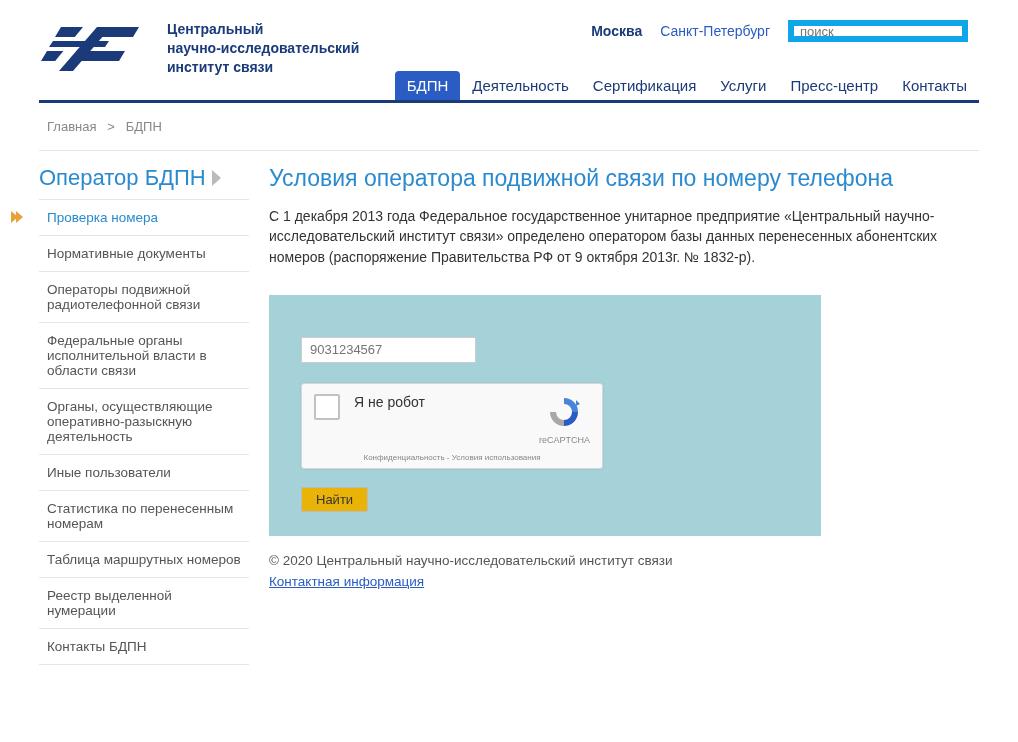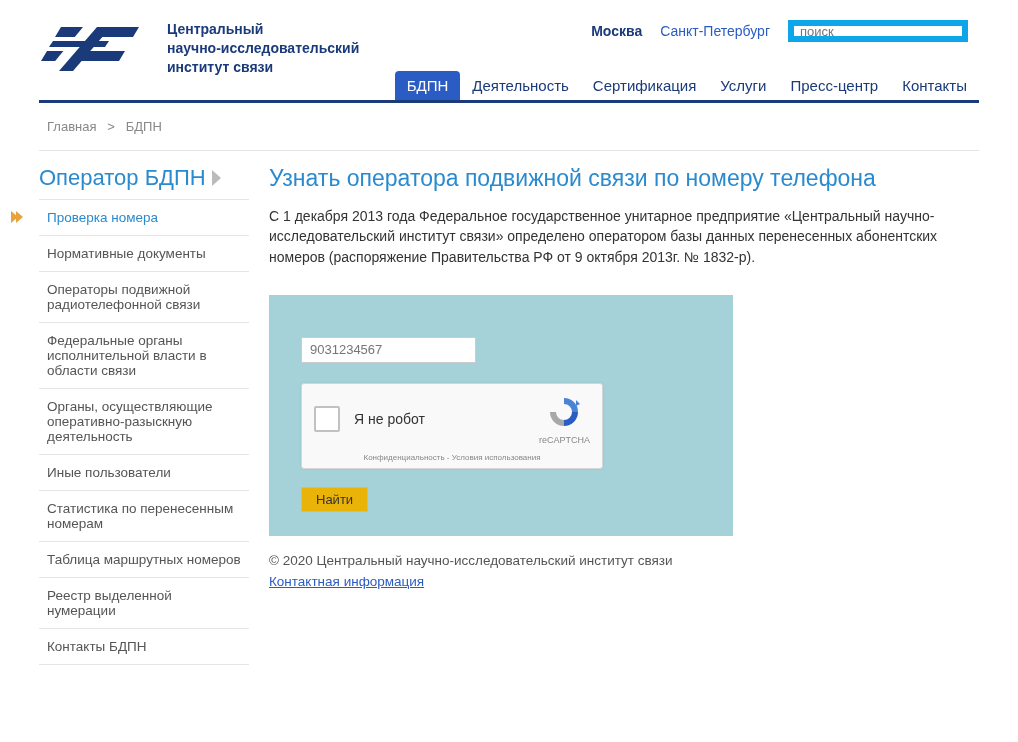--- a/index.html
+++ b/index.html
@@ -144,41 +144,41 @@
   .page-title {
     color:#2a8acf;
     font-size:23px;
     font-weight:400;
     margin:14px 0 12px;
   }
   .intro { line-height:1.45; color:#333; margin-bottom:28px; }
   .form-box {
     background:#a4d2d8;
     padding:42px 32px 24px;
-    width: 464px;
+    width: 552px;
   }
   .phone-input {
     width:175px;
     height:26px;
     border:1px solid #ccc;
     padding:0 8px;
     font-size:13px;
     color:#888;
     background:#fff;
   }
   .captcha-widget {
     margin-top:20px;
     width:302px;
     background:#f9f9f9;
     border:1px solid #d6d6d6;
     border-radius:3px;
     box-shadow:0 0 3px rgba(0,0,0,0.06);
     padding:10px 12px 6px;
   }
-  .captcha-row { display:flex; align-items:center; }
+  .captcha-row { display:flex; align-items:flex-start; }
   .captcha-box {
     width:26px;height:26px;
     border:2px solid #c1c1c1;
     border-radius:2px;
     background:#fff;
   }
   .captcha-label {
     margin-left:14px;
     font-size:14px;
     color:#333;
@@ -279,21 +279,21 @@
         <li><span>Органы, осуществляющие оперативно-разыскную деятельность</span></li>
         <li><span>Иные пользователи</span></li>
         <li><span>Статистика по перенесенным номерам</span></li>
         <li><span>Таблица маршрутных номеров</span></li>
         <li><span>Реестр выделенной нумерации</span></li>
         <li><span>Контакты БДПН</span></li>
       </ul>
     </aside>
 
     <main class="content">
-      <h1 class="page-title">Узнать оператора подвижной связи по номеру телефона</h1>
+      <h1 class="page-title">Условия оператора подвижной связи по номеру телефона</h1>
       <p class="intro">С 1 декабря 2013 года Федеральное государственное унитарное предприятие «Центральный научно-исследовательский институт связи» определено оператором базы данных перенесенных абонентских номеров (распоряжение Правительства РФ от 9 октября 2013г. № 1832-р).</p>
 
       <div class="form-box">
         <input class="phone-input" type="text" placeholder="9031234567" style="">
 
         <div class="captcha-widget">
           <div class="captcha-row">
             <div class="captcha-box"></div>
             <div class="captcha-label">Я не робот</div>
             <div class="captcha-right">

